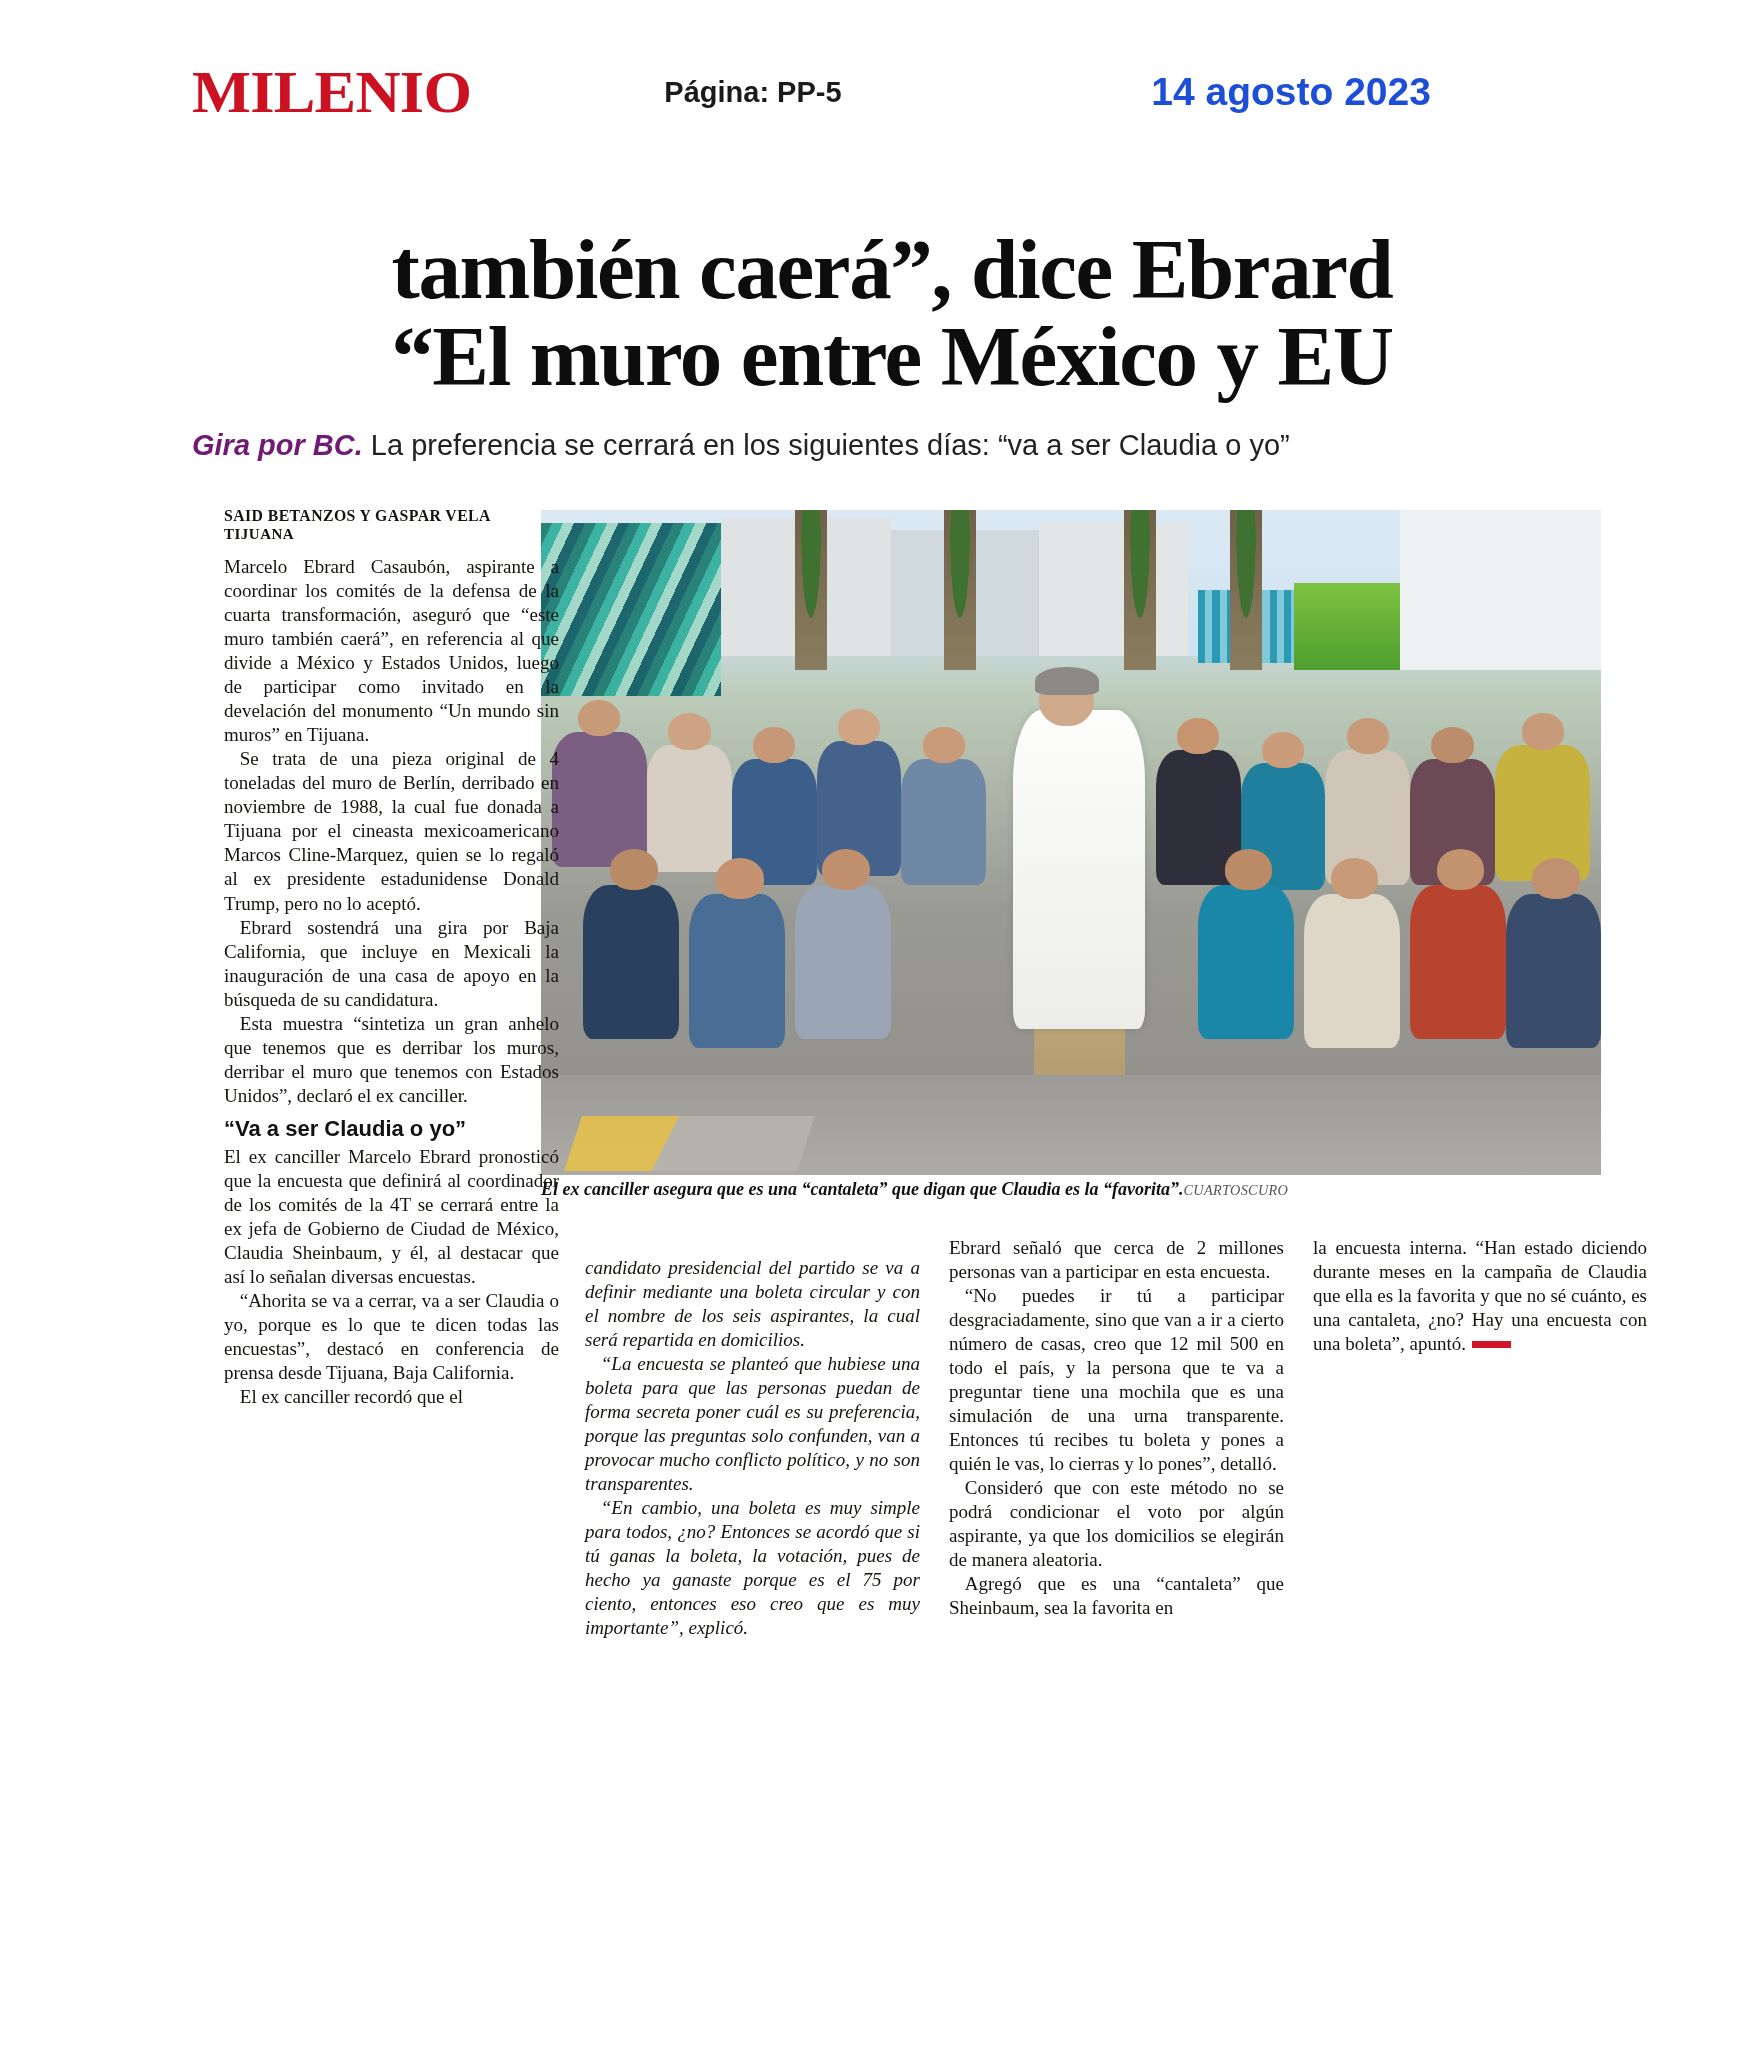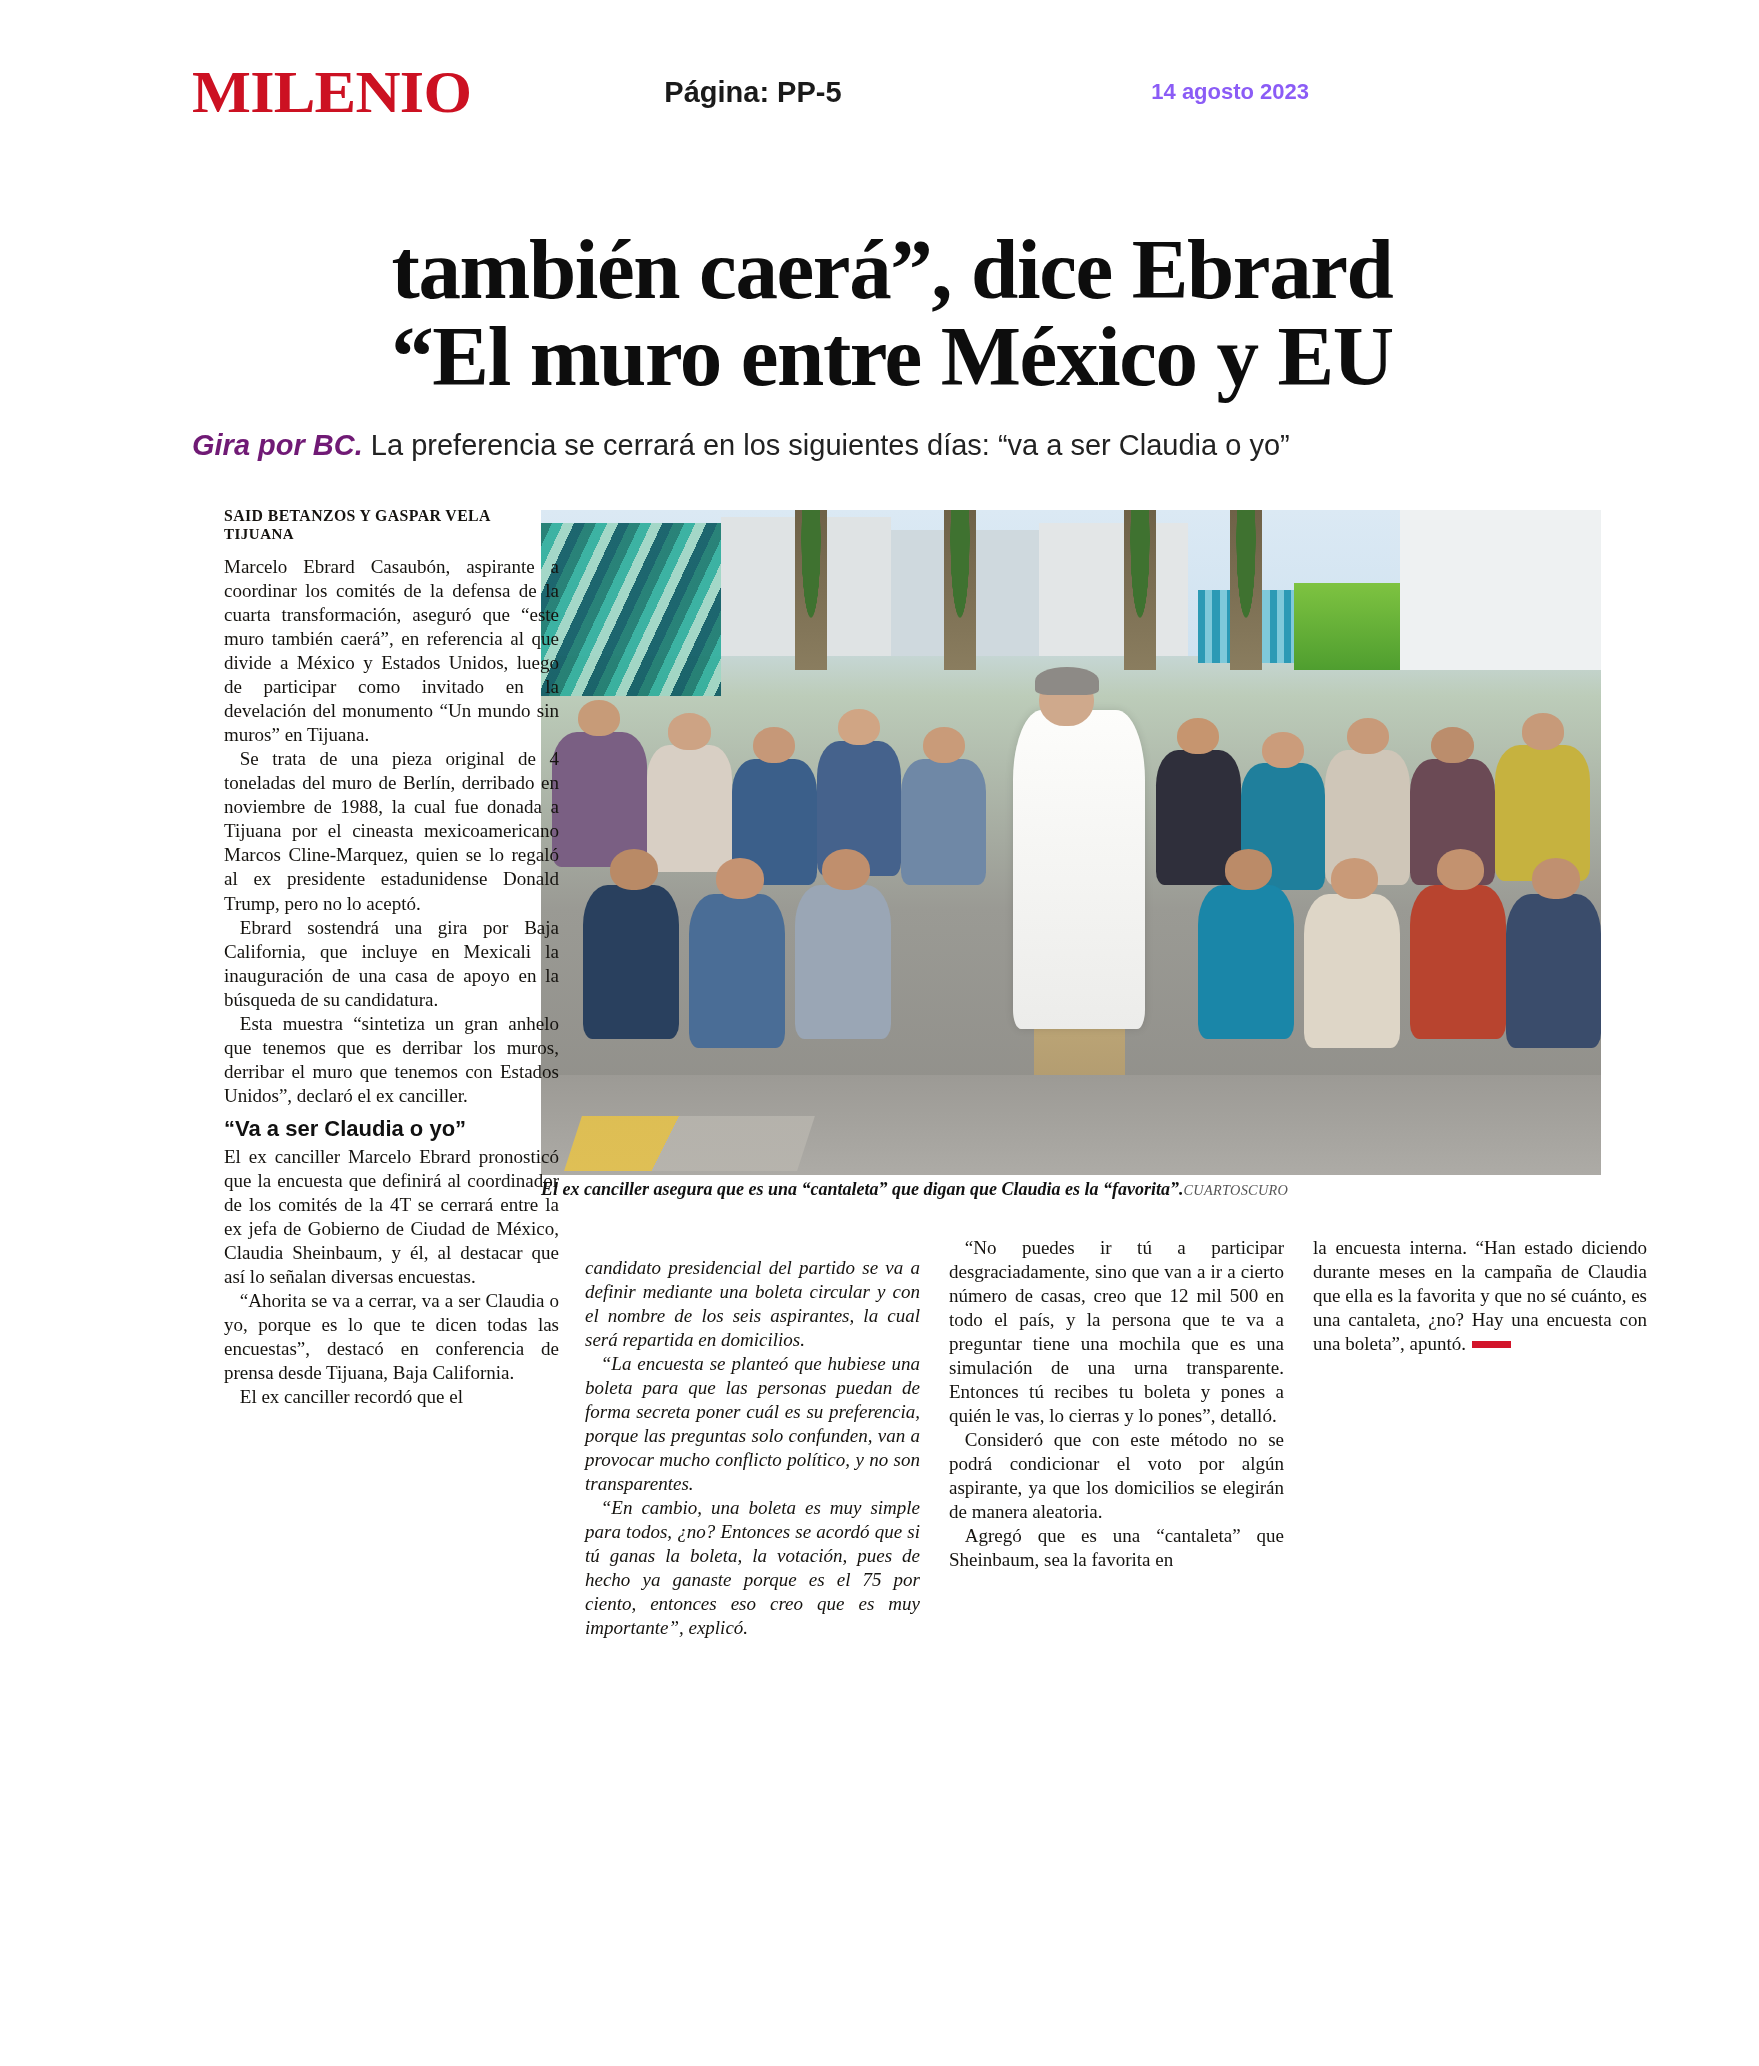--- a/index.html
+++ b/index.html
@@ -45,23 +45,23 @@
     font-family: "Liberation Sans", sans-serif;
     font-size: 29px;
     font-weight: 600;
     color: #1a1a1a;
     width: 444px;
     text-align: left;
     padding-left: 14.3px;
   }
   .mh-date {
     font-family: "Liberation Sans", sans-serif;
-    font-size: 22px;
+    font-size: 39px;
     font-weight: 600;
-    color: #8b5cf6;
+    color: #1d4ed8;
     text-align: left;
     padding-left: 43px;
   }
   
   .headline {
     position: absolute;
     left: 188px;
     top: 169px;
     width: 1408px;
     font-family: "Liberation Serif", serif;
@@ -355,20 +355,21 @@
       <p>El ex canciller recordó que el</p>
     </div>
 
     <div class="col" id="col2">
       <p class="first">candidato presidencial del partido se va a definir mediante una boleta circular y con el nombre de los seis aspirantes, la cual será repartida en domicilios.</p>
       <p>“La encuesta se planteó que hubiese una boleta para que las personas puedan de forma secreta poner cuál es su preferencia, porque las preguntas solo confunden, van a provocar mucho conflicto político, y no son transparentes.</p>
       <p>“En cambio, una boleta es muy simple para todos, ¿no? Entonces se acordó que si tú ganas la boleta, la votación, pues de hecho ya ganaste porque es el 75 por ciento, entonces eso creo que es muy importante”, explicó.</p>
     </div>
 
     <div class="col" id="col3">
+      <p class="first">Ebrard señaló que cerca de 2 millones personas van a participar en esta encuesta.</p>
       <p>“No puedes ir tú a participar desgraciadamente, sino que van a ir a cierto número de casas, creo que 12 mil 500 en todo el país, y la persona que te va a preguntar tiene una mochila que es una simulación de una urna transparente. Entonces tú recibes tu boleta y pones a quién le vas, lo cierras y lo pones”, detalló.</p>
       <p>Consideró que con este método no se podrá condicionar el voto por algún aspirante, ya que los domicilios se elegirán de manera aleatoria.</p>
       <p>Agregó que es una “cantaleta” que Sheinbaum, sea la favorita en</p>
     </div>
 
     <div class="col" id="col4">
       <p class="first"><span>la encuesta interna. “Han estado diciendo durante meses en la campaña de Claudia que ella es la favorita y que no sé cuánto, es una cantaleta, ¿no? Hay una encuesta con una boleta”, apuntó.</span><span class="endmark"></span></p>
     </div>
 
   </div>

